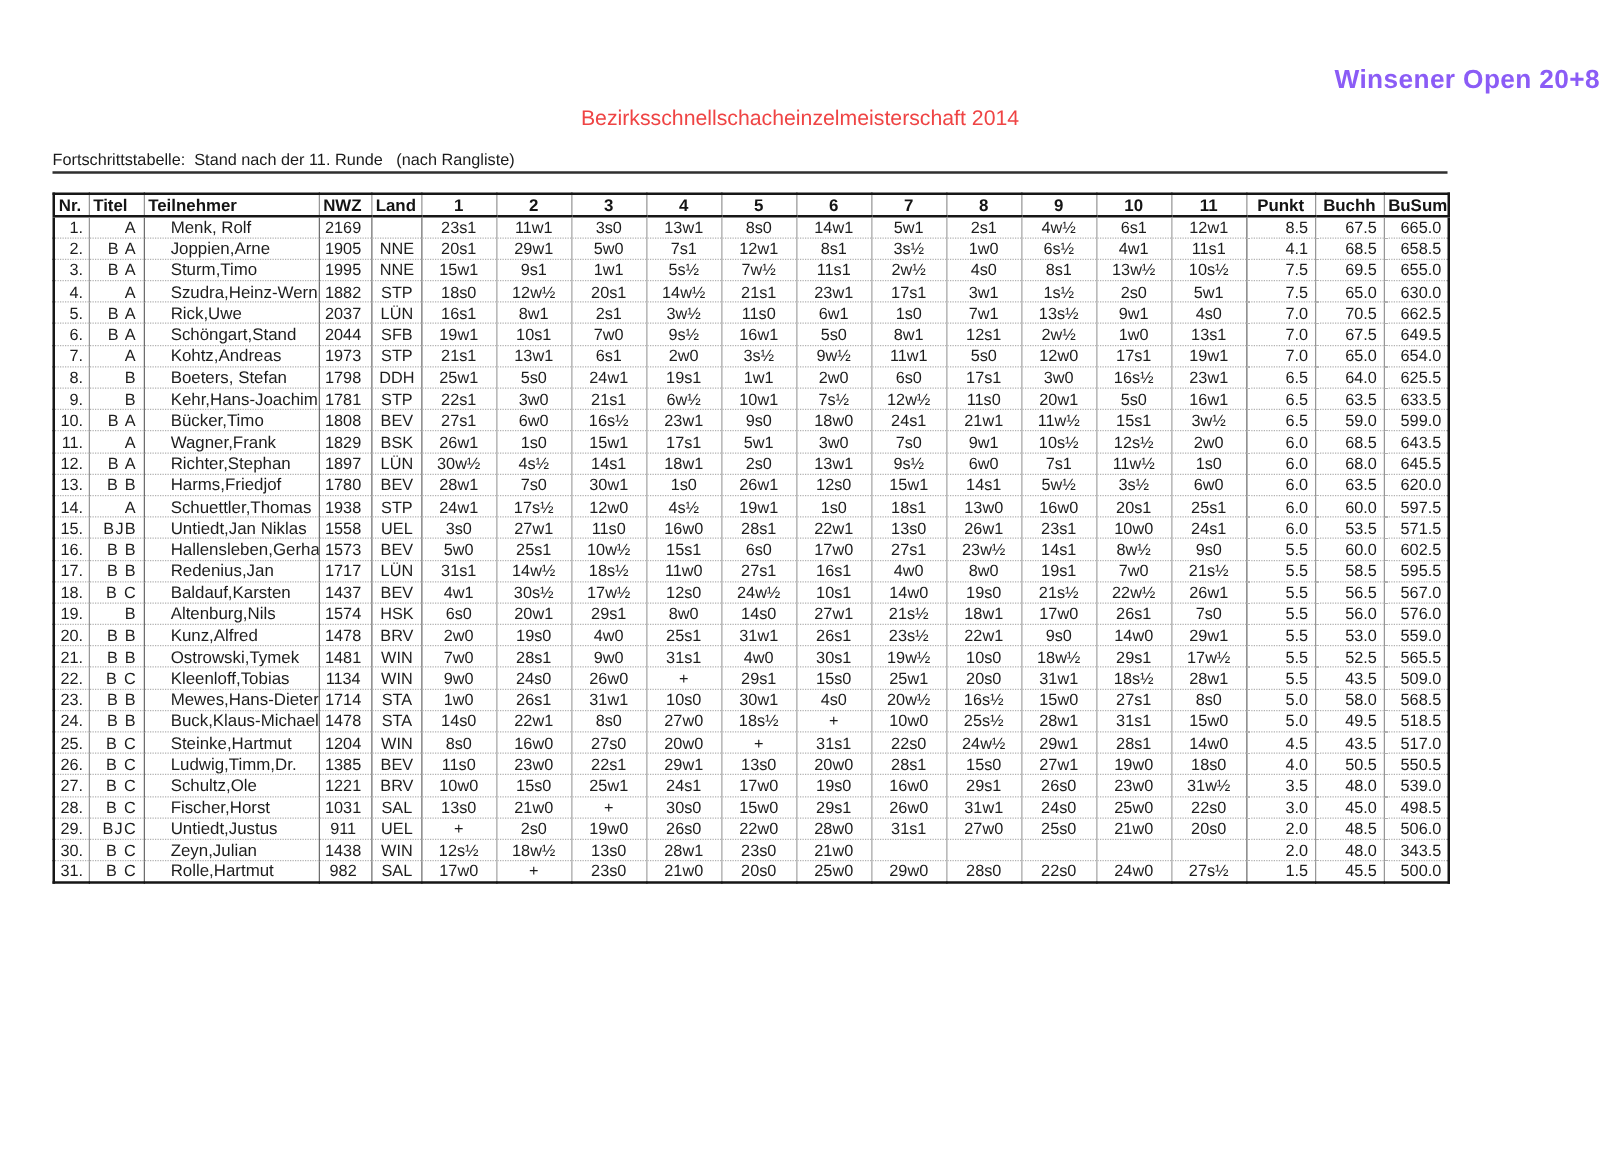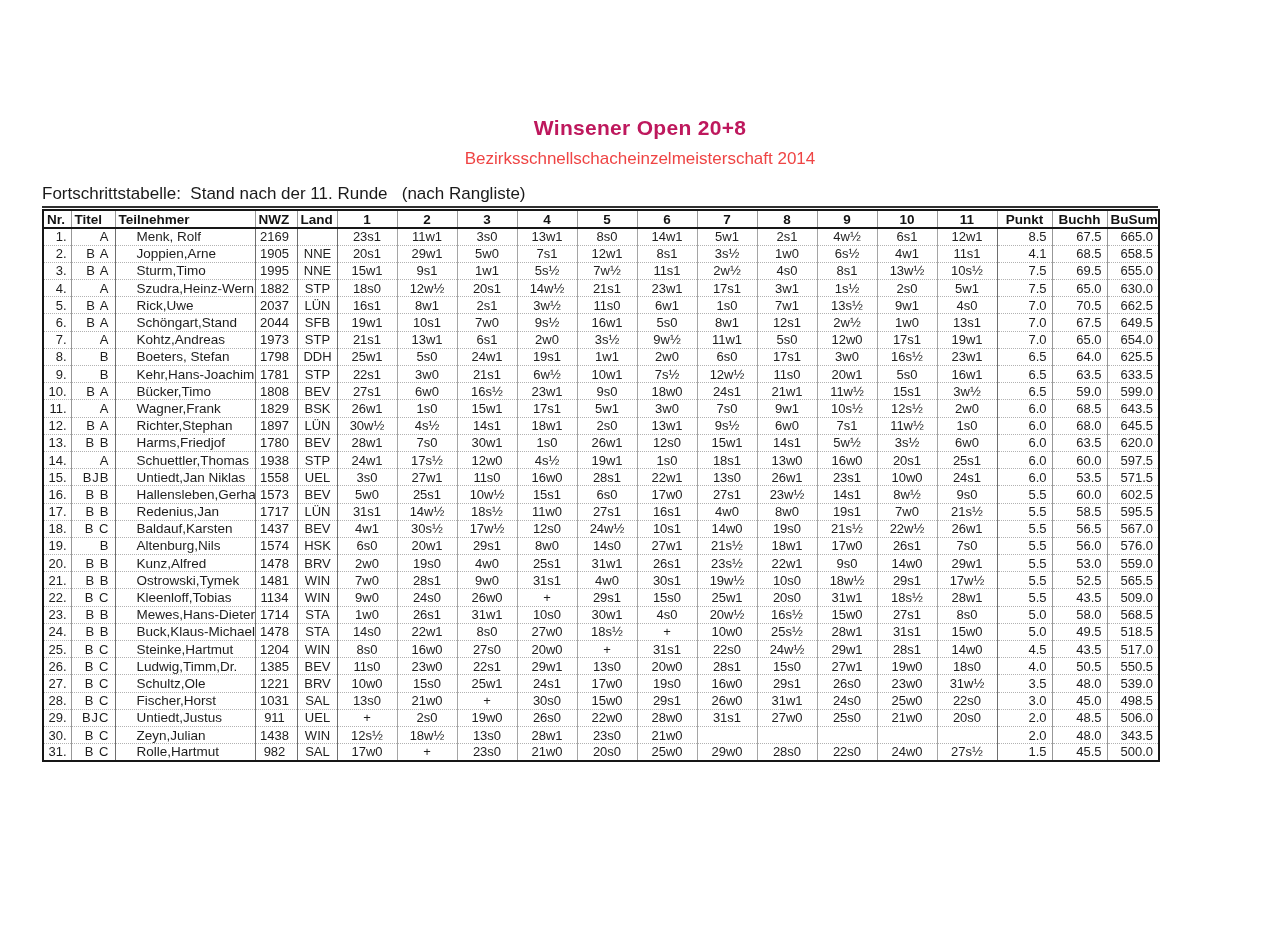--- a/index.html
+++ b/index.html
@@ -7,45 +7,45 @@
   body {
     width: 1280px; height: 929px;
     background: #ffffff;
     font-family: "Liberation Sans", sans-serif;
     color: #1c1c1c;
     -webkit-font-smoothing: antialiased;
   }
   .page { position: relative; width: 1280px; height: 929px; overflow: hidden; }
 
   .doc-title {
-    padding-top: 116px;
-    text-align: center;
+    padding-top: 52px;
+    text-align: right;
     font-size: 21px;
     font-weight: bold;
     letter-spacing: 0.3px;
-    color: #be185d;
+    color: #8b5cf6;
   }
   .doc-subtitle {
     margin-top: 9px;
     text-align: center;
     font-size: 17px;
     color: #ef4444;
   }
   .table-caption {
     margin: 15px 0 0 42px;
     width: 1116px;
-    font-size: 17px;
+    font-size: 13px;
     color: #1a1a1a;
     padding-bottom: 2px;
     border-bottom: 2px solid #2f2f2f;
   }
 
   table.cross-table {
     margin-left: 42px;
-    margin-top: 1px;
+    margin-top: 15px;
     width: 1116px;
     table-layout: fixed;
     border-collapse: collapse;
     border: 2px solid #161616;
   }
   col.col-nr    { width: 28px; }
   col.col-titel { width: 44px; }
   col.col-name  { width: 140px; }
   col.col-nwz   { width: 42px; }
   col.col-land  { width: 40px; }

